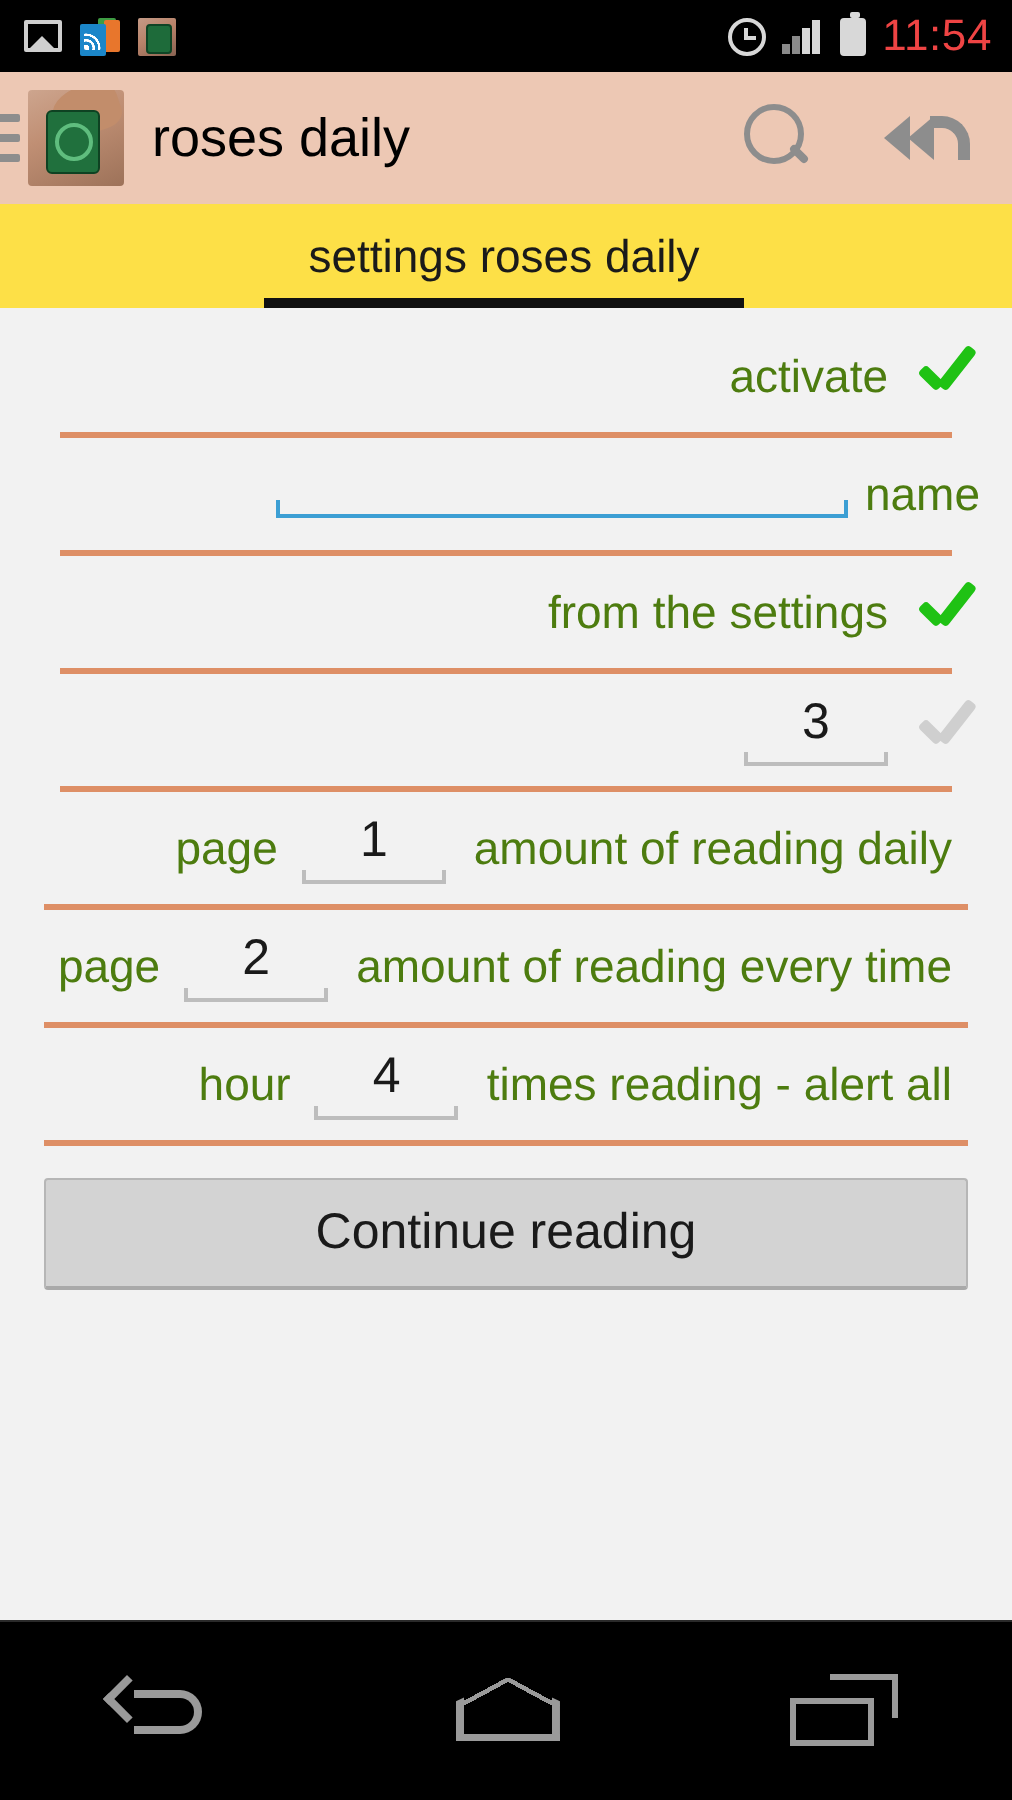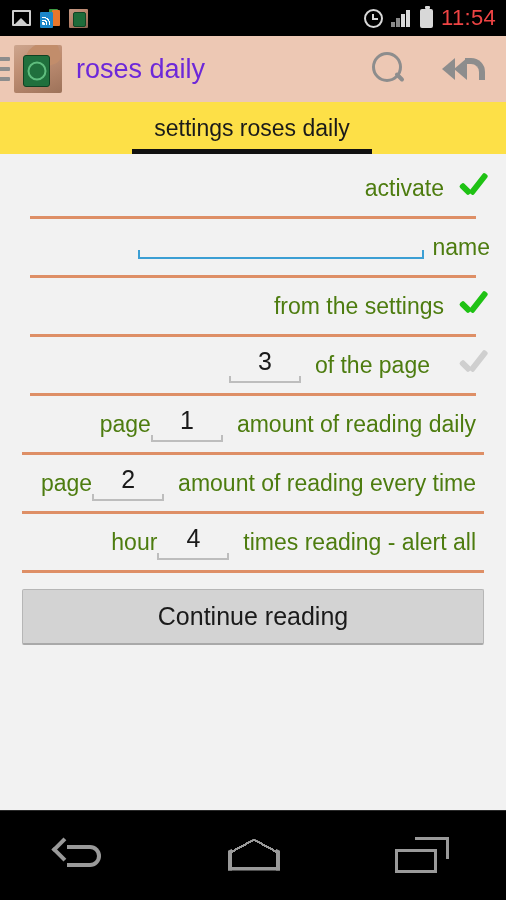--- a/index.html
+++ b/index.html
@@ -78,21 +78,21 @@
     transform:rotate(-18deg);
   }
   .ab-appicon .book {
     position:absolute; left:9px; top:10px; width:27px; height:32px;
     background:#20703d; border:1.5px solid #0e4222; border-radius:3px;
   }
   .ab-appicon .book:after{
     content:""; position:absolute; left:50%; top:50%; transform:translate(-50%,-50%);
     width:15px; height:15px; border:2px solid #5fbd7e; border-radius:50%;
   }
-  .ab-title { font-size:27px; color:#6d28d9; margin-left:14px; flex:1; }
+  .ab-title { font-size:27px; color:#000000; margin-left:14px; flex:1; }
   .ic-search { width:40px; height:40px; position:relative; flex:none; margin-right:34px; }
   .ic-search:before{
     content:""; position:absolute; left:4px; top:3px; width:24px;height:24px;
     border:3px solid #8d8d8d; border-radius:50%;
   }
   .ic-search:after{
     content:""; position:absolute; left:26px; top:26px; width:11px;height:4px;
     background:#8d8d8d; transform:rotate(45deg); border-radius:2px;
   }
   .ic-replyall { width:52px; height:36px; flex:none; margin-right:12px; position:relative; }
@@ -118,21 +118,21 @@
   }
   .tab-ind { position:absolute; left:132px; width:240px; bottom:0; height:5px; background:#111; }
 
   
   .content { background:#F2F2F2; height:688px; padding-top:10px; }
   .row {
     display:flex; align-items:center; justify-content:flex-end;
     padding:0 16px; height:48px;
   }
   .row-label { font-size:23px; color:#4d7c0f; }
-  .row-label.lead { }
+  .row-label.lead { margin-right:12px; }
   .row-label.mid  { margin:0 14px; }
   .divider { height:3px; background:#DE8F66; margin:4px 30px 4px 30px; }
   .divider.wide { margin:4px 22px; }
 
   .check {
     width:34px; height:34px; margin-left:12px; position:relative; flex:none;
   }
   .check:before, .check:after { content:""; position:absolute; border-radius:2px; }
   .check:before { left:3px; top:15px; width:13px; height:6px; transform:rotate(45deg); }
   .check:after  { left:10px; top:10px; width:25px; height:6px; transform:rotate(-52deg); }
@@ -271,21 +271,20 @@
     <div class="divider"></div>
 
     <div class="row">
       <span class="row-label">from the settings</span>
       <span class="check on"></span>
     </div>
     <div class="divider"></div>
 
     <div class="row">
       <span class="editfield num">3</span>
-      <span class="row-label mid">of the page</span>
       <span class="check off"></span>
     </div>
     <div class="divider"></div>
 
     <div class="row">
       <span class="row-label lead">page</span>
       <span class="editfield num">1</span>
       <span class="row-label mid">amount of reading daily</span>
     </div>
     <div class="divider wide"></div>

